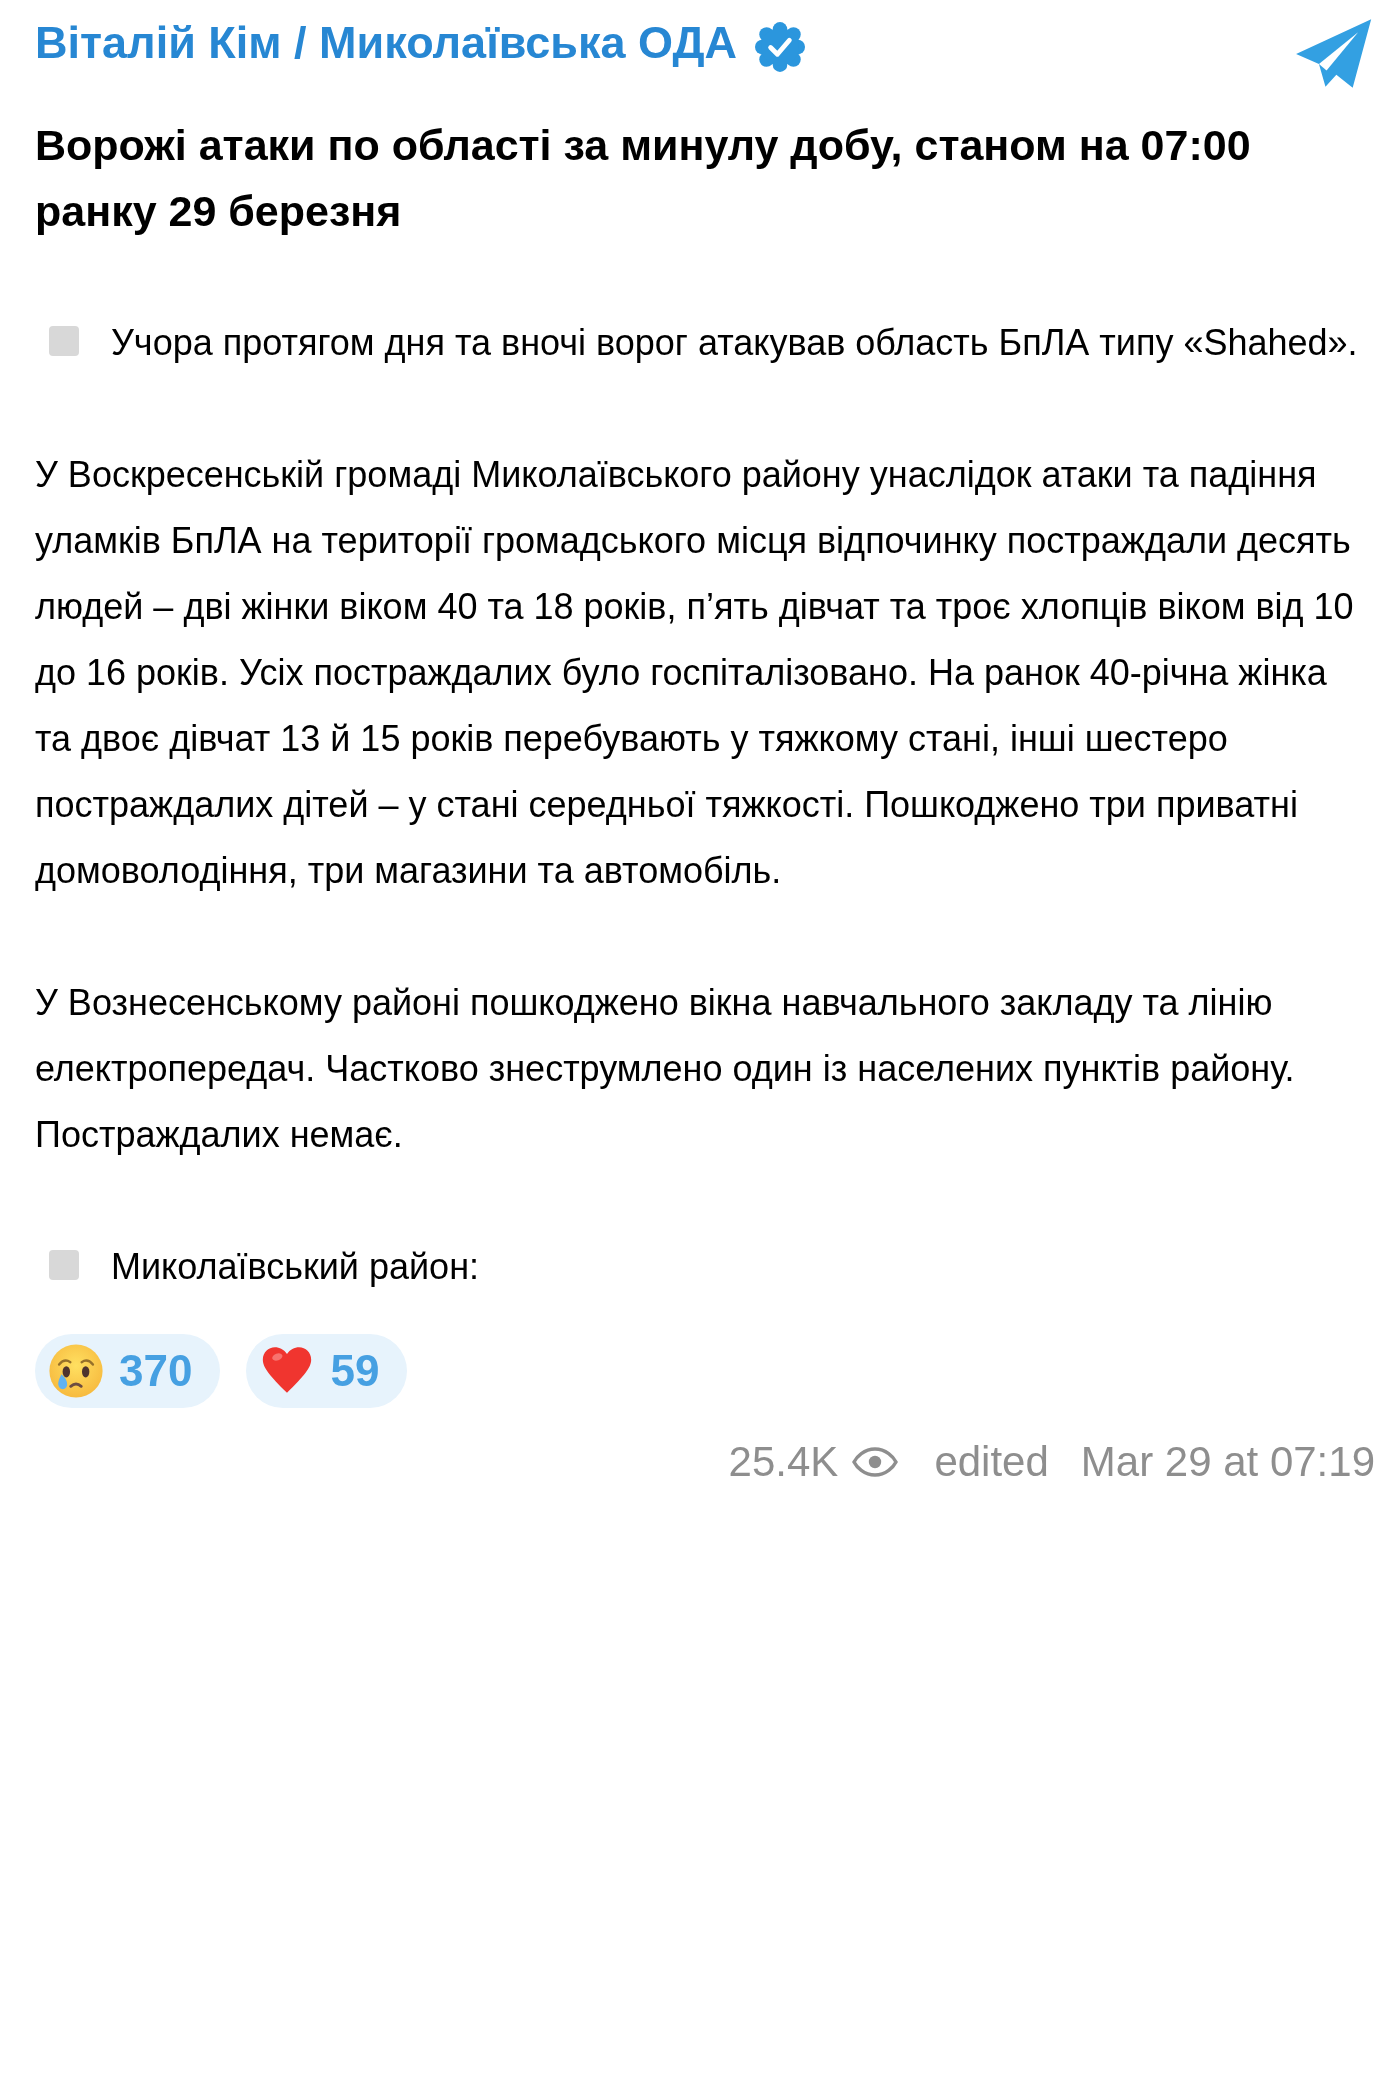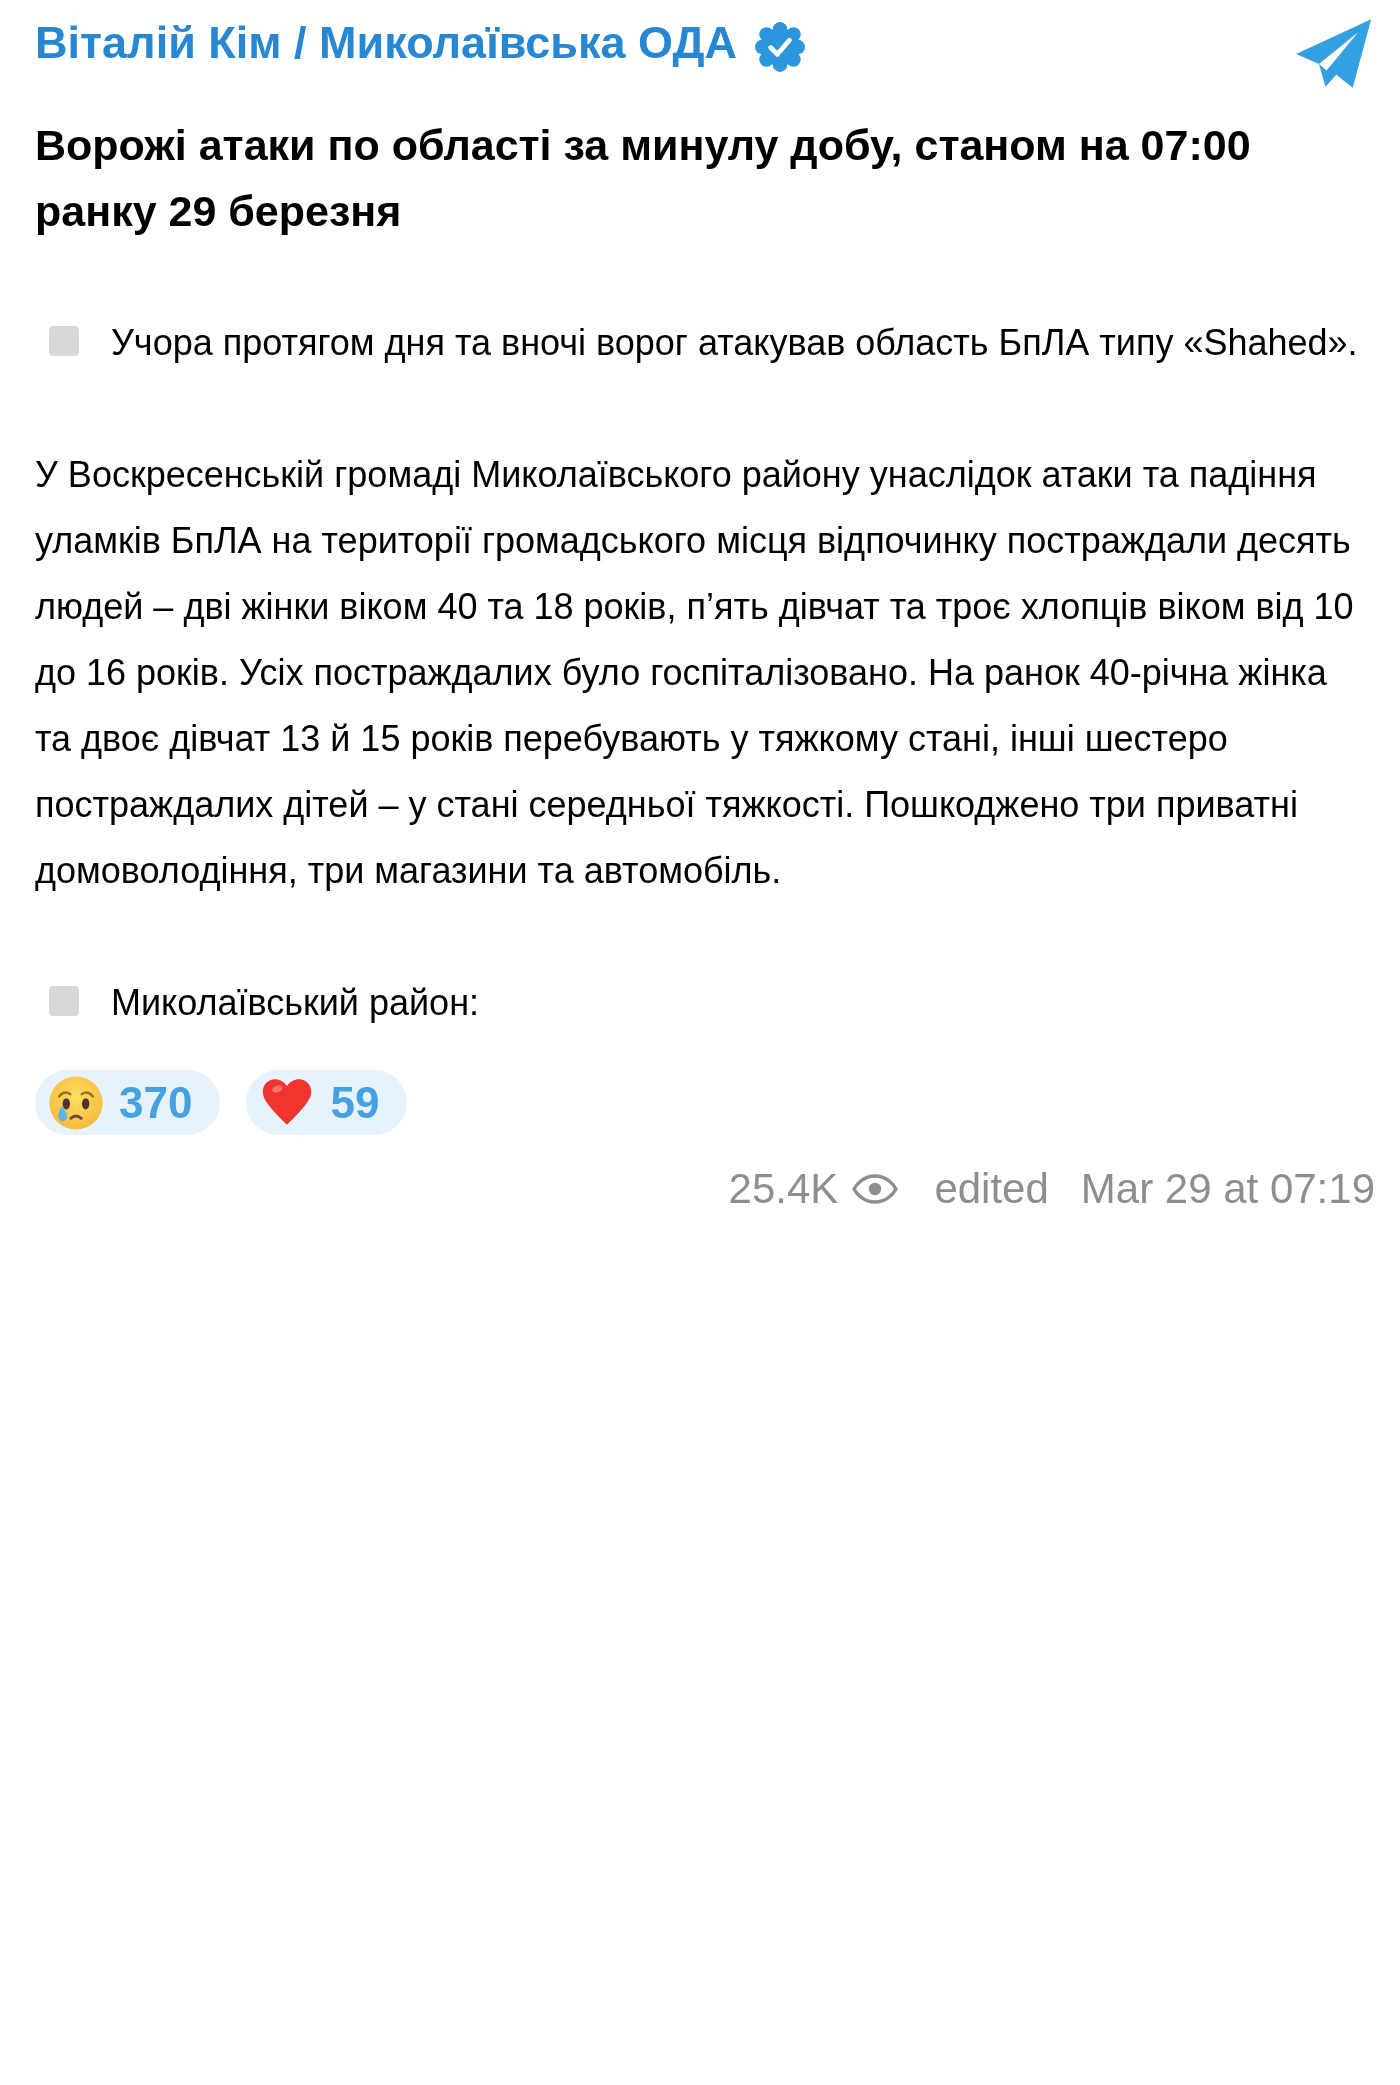--- a/index.html
+++ b/index.html
@@ -69,21 +69,21 @@
     display: flex;
     gap: 26px;
     margin-top: 34px;
     align-items: center;
   }
   .reaction-pill {
     display: inline-flex;
     align-items: center;
     background: #e7f3fc;
     border-radius: 44px;
-    height: 65px;
+    height: 74px;
     padding: 0 28px 0 12px;
     cursor: pointer;
   }
   .reaction-emoji { width: 58px; height: 58px; display: block; margin-right: 14px; }
   .reaction-count {
     font-size: 44px;
     font-weight: bold;
     color: #46a0e2;
   }
 
@@ -141,20 +141,21 @@
       </svg>
     </span>
   </div>
 
   <div class="title">Ворожі атаки по області за минулу добу, станом на 07:00 ранку 29 березня</div>
 
   <p class="para"><span class="marker"></span><span>Учора протягом дня та вночі ворог атакував область БпЛА типу «Shahed».</span></p>
 
   <p class="para"><span>У Воскресенській громаді Миколаївського району унаслідок атаки та падіння уламків БпЛА на території громадського місця відпочинку постраждали десять людей – дві жінки віком 40 та 18 років, п’ять дівчат та троє хлопців віком від 10 до 16 років. Усіх постраждалих було госпіталізовано. На ранок 40-річна жінка та двоє дівчат 13 й 15 років перебувають у тяжкому стані, інші шестеро постраждалих дітей – у стані середньої тяжкості. Пошкоджено три приватні домоволодіння, три магазини та автомобіль.</span></p>
 
+  <p class="para"><span>У Вознесенському районі пошкоджено вікна навчального закладу та лінію електропередач. Частково знеструмлено один із населених пунктів району. Постраждалих немає.</span></p>
 
   <p class="para"><span class="marker"></span><span>Миколаївський район:</span></p>
 
 
   <div class="reactions">
 
     <div class="reaction-pill">
       <span>
         <svg class="reaction-emoji" viewBox="0 0 72 72">
           <defs>

